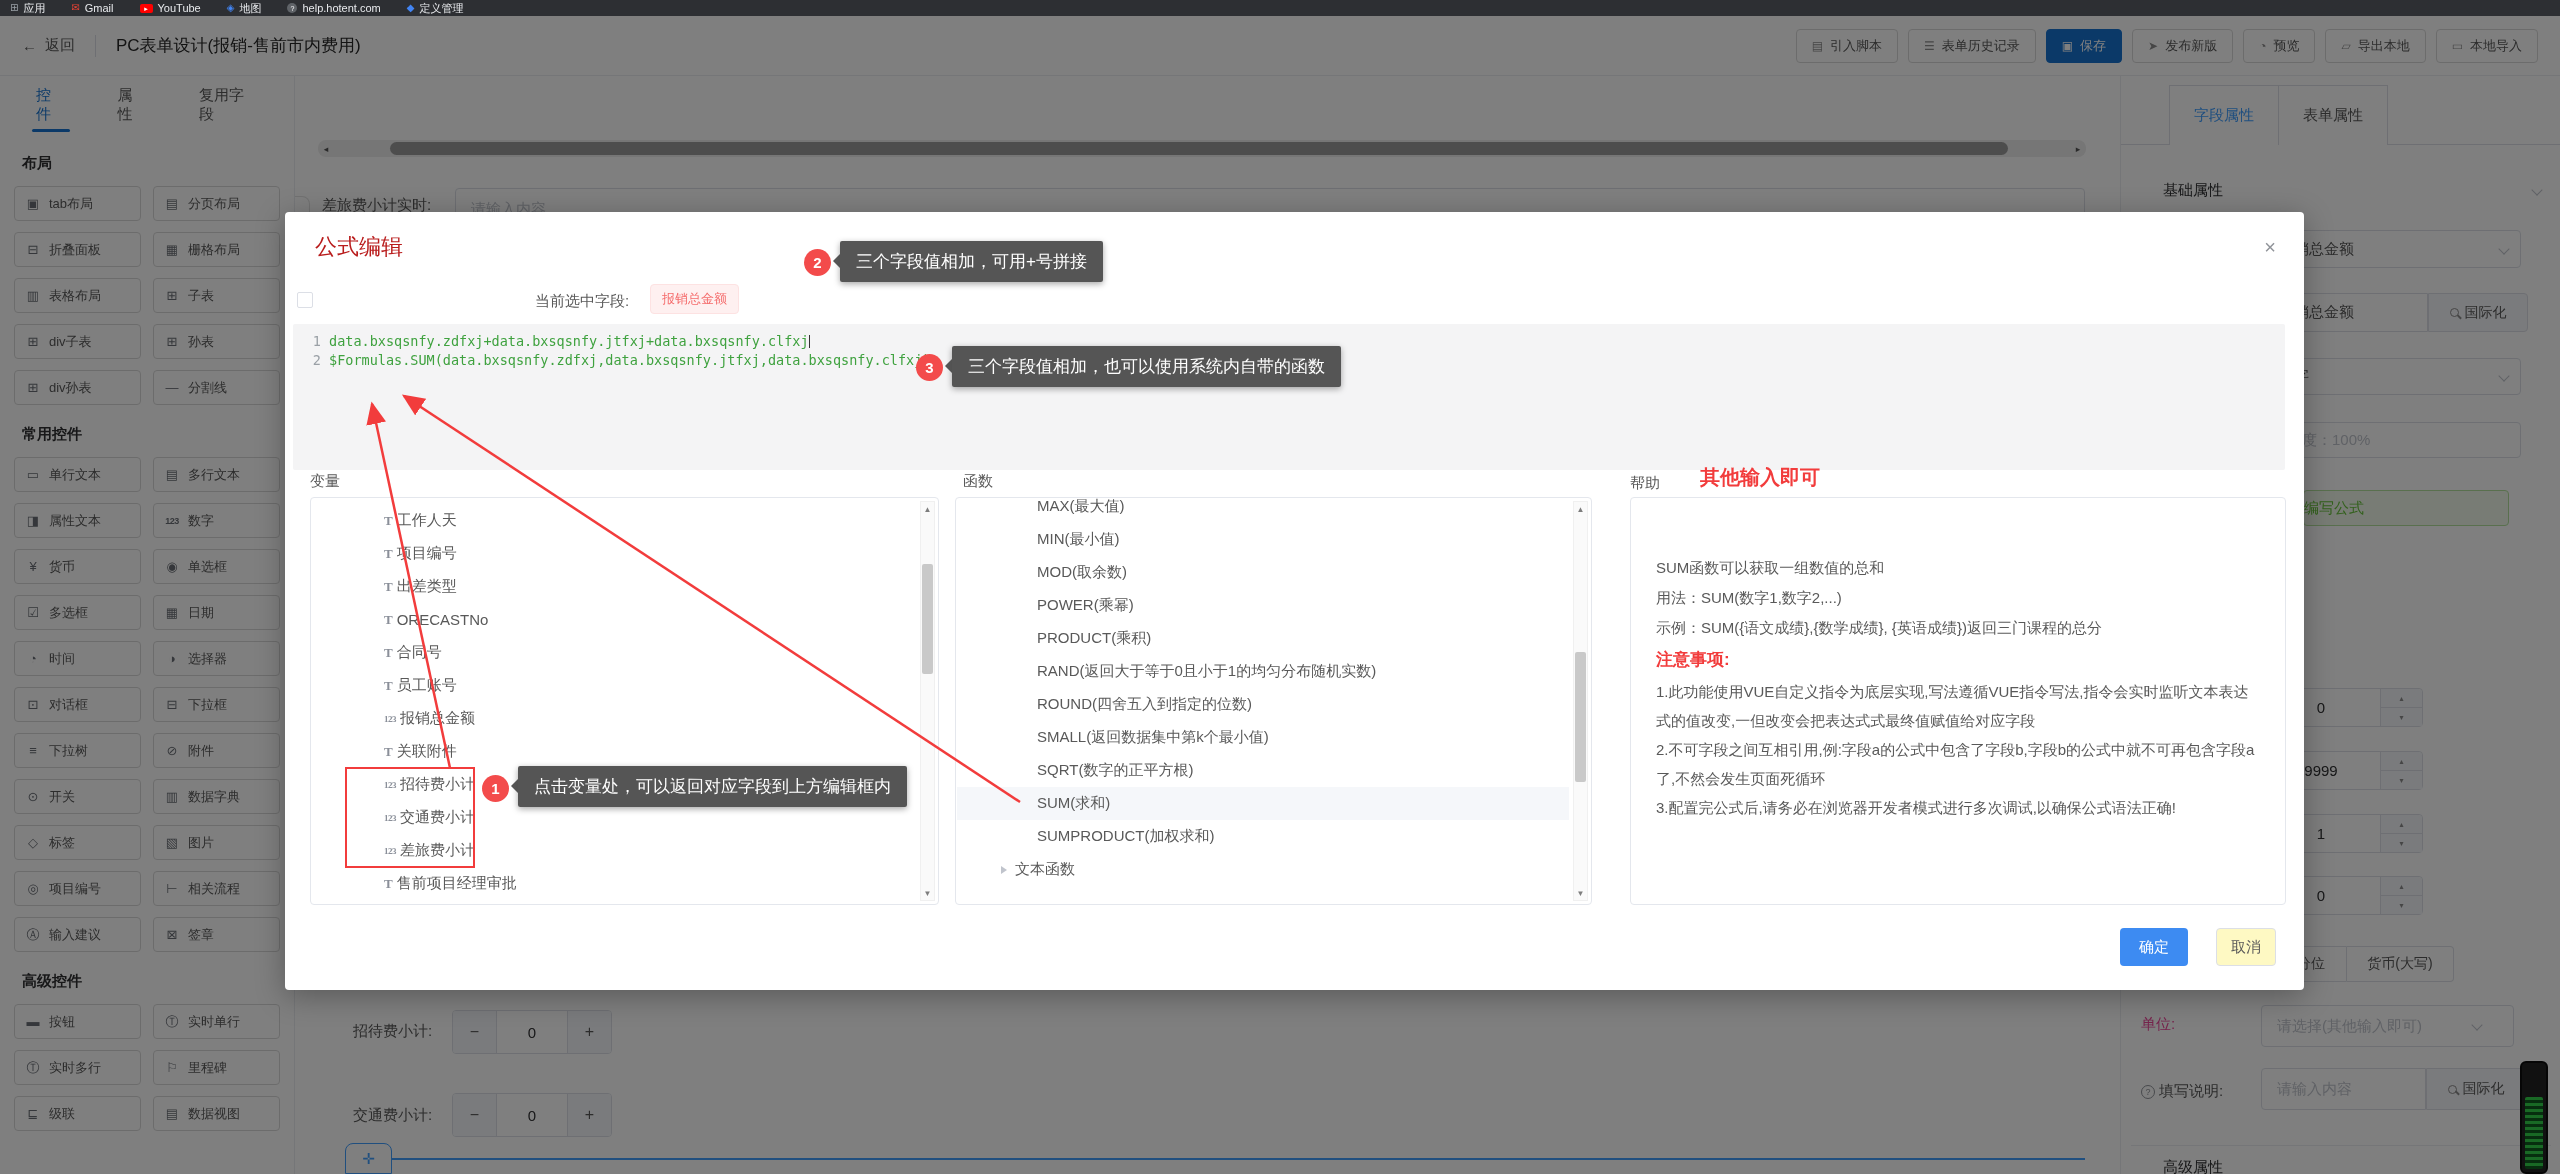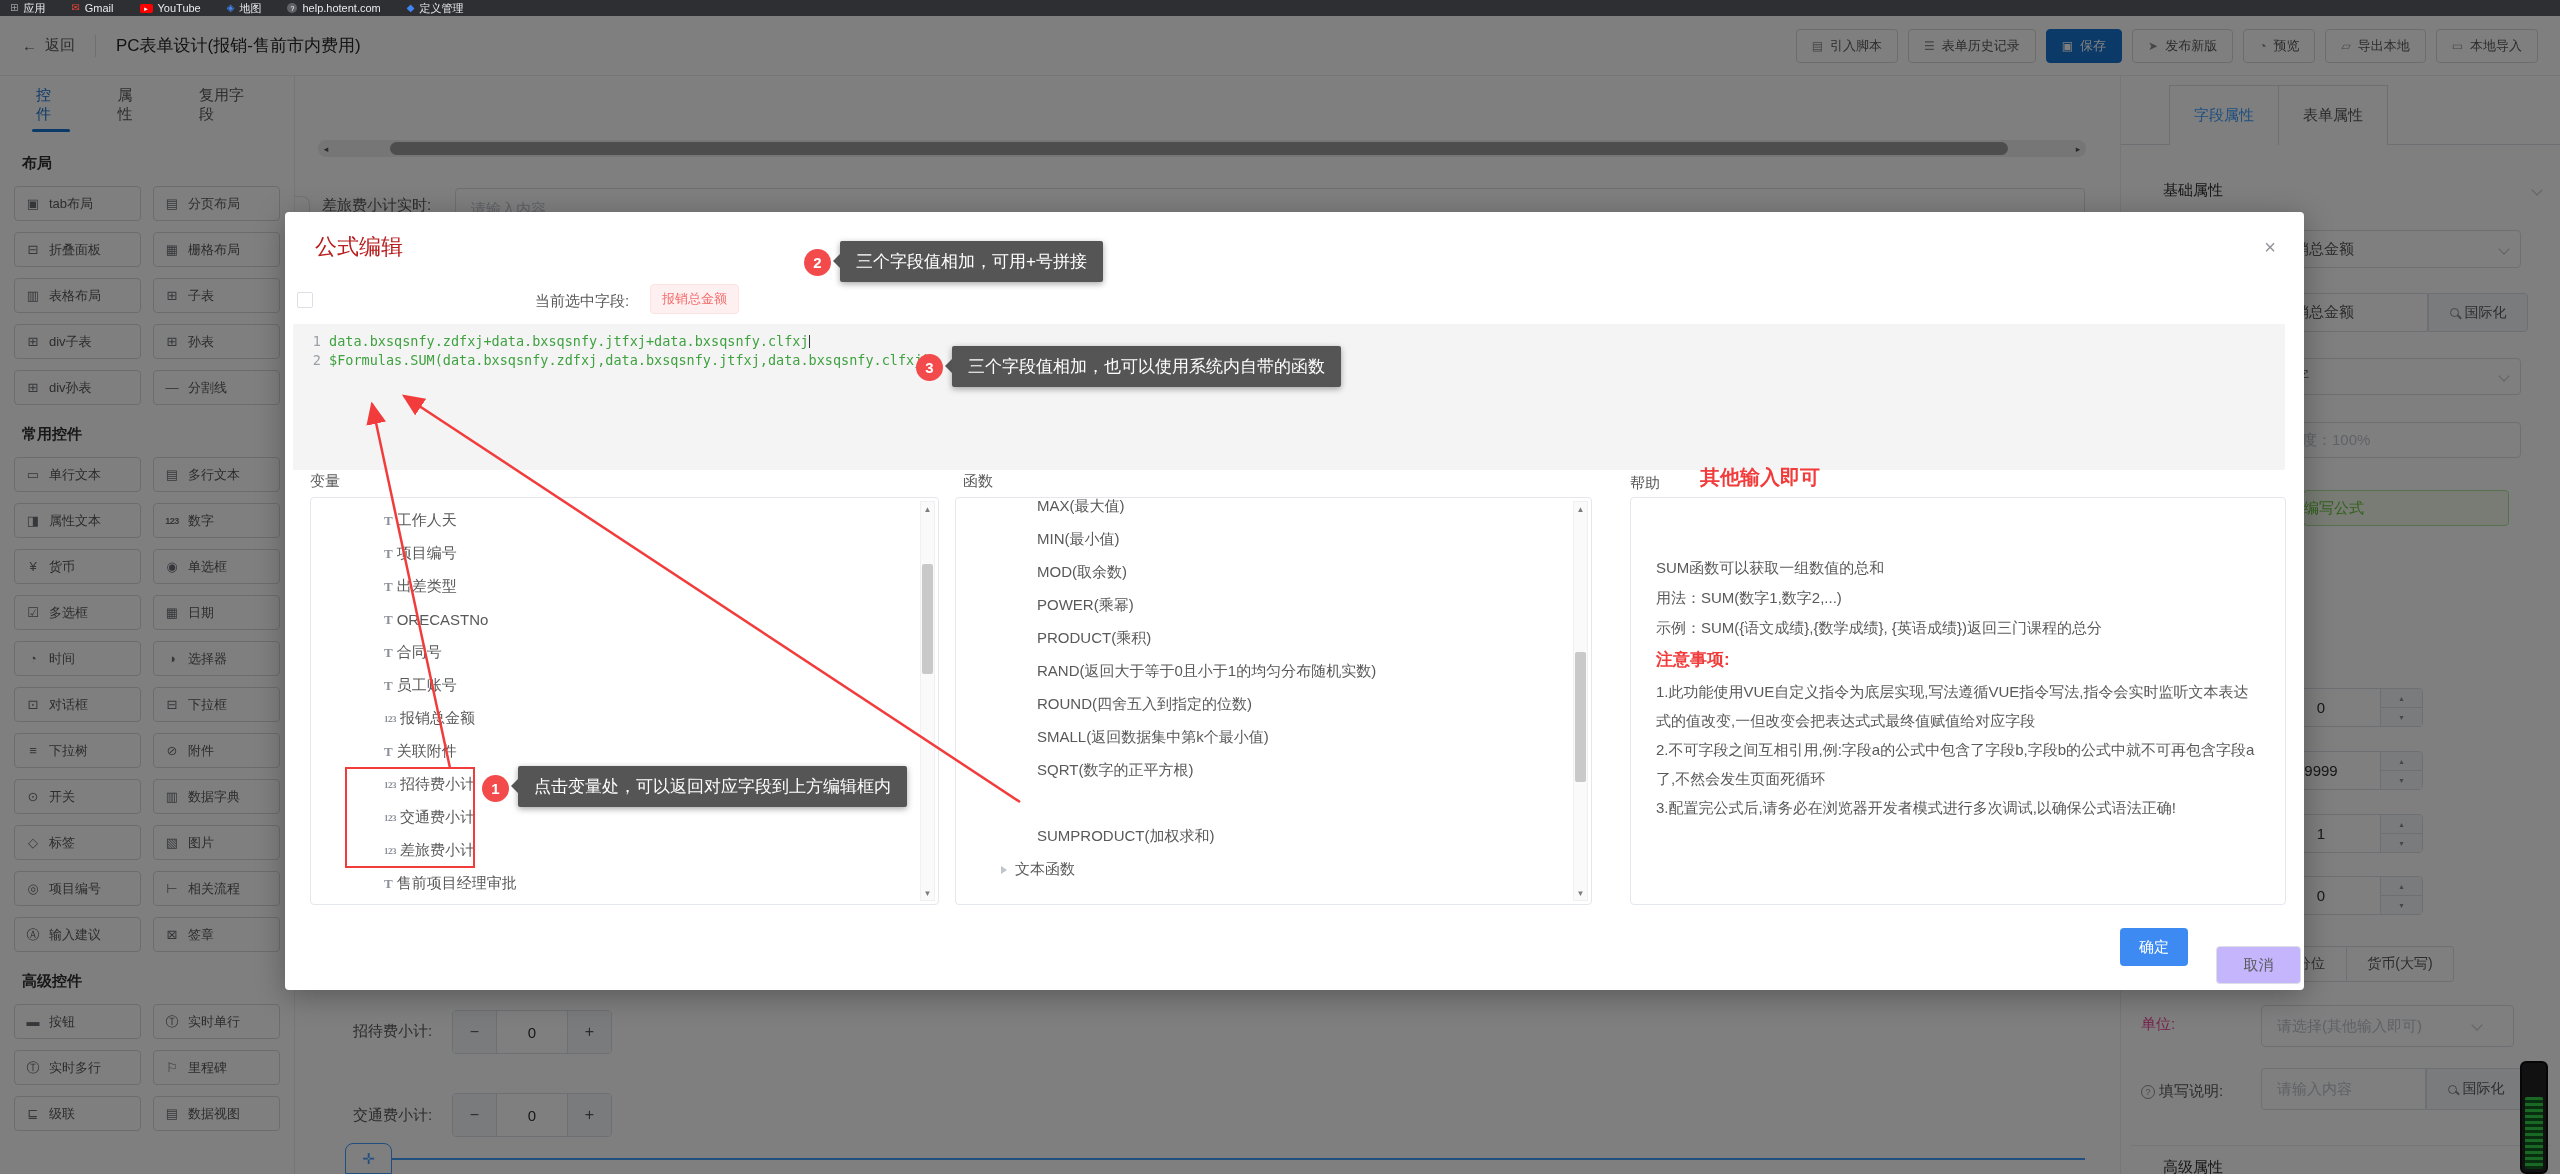--- a/index.html
+++ b/index.html
@@ -111,21 +111,21 @@
   .f-group .tri { width:0; height:0; border-left:6px solid #c0c4cc; border-top:4px solid transparent; border-bottom:4px solid transparent; }
   .lscroll { position:absolute; right:3px; top:3px; bottom:3px; width:15px; background:#fafafa; border:1px solid #f0f0f0; }
   .lscroll .up,.lscroll .dn { position:absolute; left:0; right:0; height:14px; color:#7d7d7d; font-size:8px; display:flex; align-items:center; justify-content:center; }
   .lscroll .dn { bottom:0; }
   .lscroll .th { position:absolute; left:1px; right:1px; background:#c9c9c9; border-radius:2px; }
   .help-body { position:absolute; left:1371px; top:341px; width:604px; font-size:15px; color:#595959; line-height:30px; }
   .help-red { color:#f23c3c; }
   .notes { line-height:29px; }
   .m-btn { position:absolute; top:716px; height:38px; border-radius:4px; font-size:15px; display:flex; align-items:center; justify-content:center; cursor:pointer; }
   .m-ok { left:1835px; width:68px; background:#3d8bf2; color:#fff; }
-  .m-cancel { left:1931px; width:85px; background:#c4b5fd; border:1px solid #dcdfe6; color:#595959;margin-top:18px; }
+  .m-cancel { left:1931px; width:60px; background:#fef9c3; border:1px solid #dcdfe6; color:#595959; }
 
   
   .anno { position:absolute; left:0; top:0; width:2560px; height:1174px; z-index:60; pointer-events:none; }
   .a-circle { position:absolute; width:27px; height:27px; border-radius:50%; background:#f34b4b; color:#fff; font-size:15px; font-weight:700; display:flex; align-items:center; justify-content:center; }
   .a-tip { position:absolute; background:rgba(72,72,72,0.93); color:#fff; font-size:17px; padding:9px 16px; border-radius:2px; white-space:nowrap; box-shadow:0 2px 6px rgba(0,0,0,.35); }
   .a-tip::before { content:""; position:absolute; left:-7px; top:13px; border:7px solid transparent; border-right-color:rgba(72,72,72,0.93); border-left:none; }
 </style>
 </head>
 <body>
 
@@ -586,20 +586,23 @@
       </div>
     <div class="f-row" style="top:190px">
         <span>ROUND(四舍五入到指定的位数)</span>
       </div>
     <div class="f-row" style="top:223px">
         <span>SMALL(返回数据集中第k个最小值)</span>
       </div>
     <div class="f-row" style="top:256px">
         <span>SQRT(数字的正平方根)</span>
       </div>
+    <div class="f-row hl" style="top:289px">
+        <span>SUM(求和)</span>
+      </div>
     <div class="f-row" style="top:322px">
         <span>SUMPRODUCT(加权求和)</span>
       </div>
     <div class="f-row f-group" style="top:355px">
         <span class="tri"></span>
         <span>文本函数</span>
       </div>
     <div class="lscroll">
         <span class="up">▲</span>
         <div class="th" style="top:150px; height:130px;"></div>

